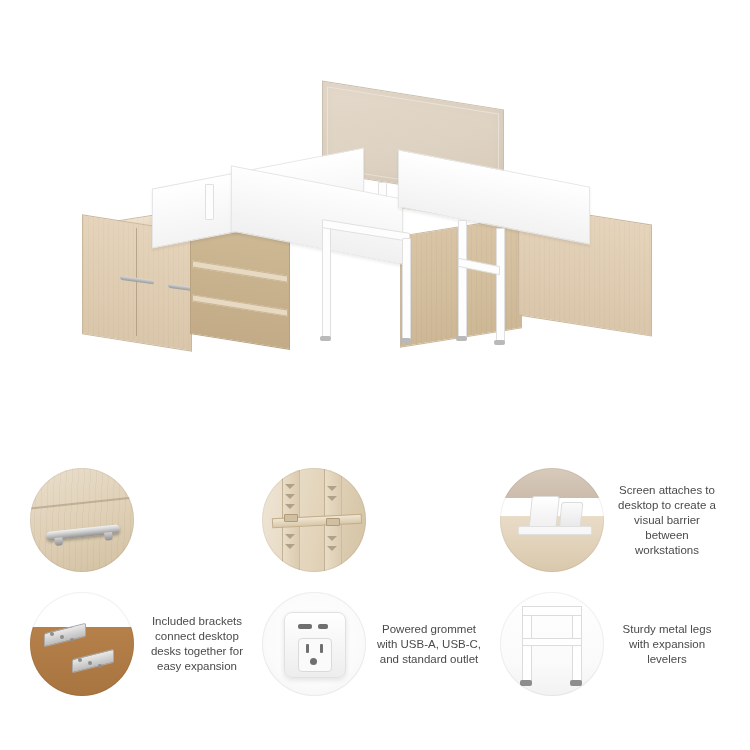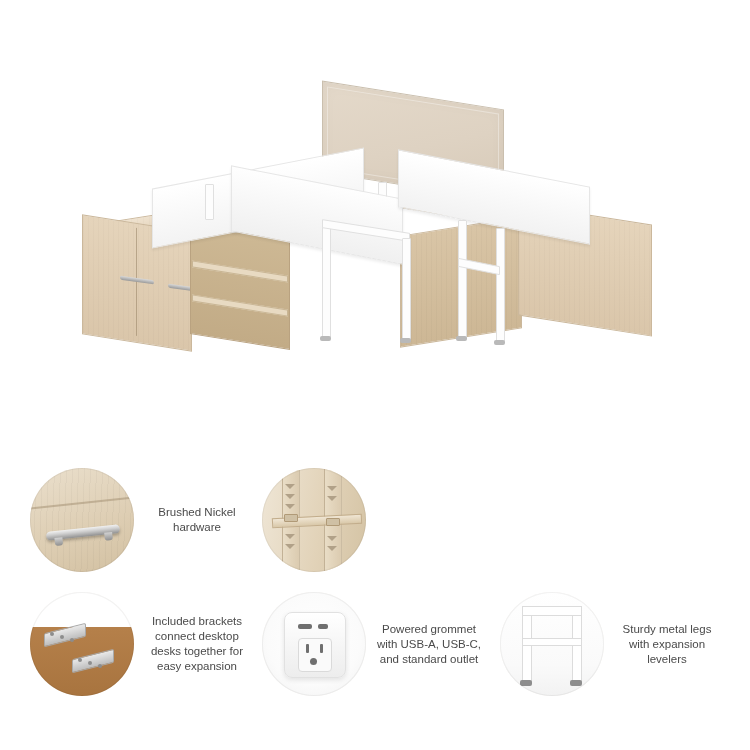--- a/index.html
+++ b/index.html
@@ -407,21 +407,20 @@
 
 <div id="features">
 
   <div class="feature f-col1 f-row1">
     <div class="f-thumb">
       <div class="t1-bg"></div>
       <div class="t1-seam"></div>
       <div class="t1-handle"></div>
       <div class="f-thumb-ring"></div>
     </div>
-    <div class="f-caption">Brushed Nickel hardware</div>
   </div>
 
   <div class="feature f-col2 f-row1">
     <div class="f-thumb">
       <div class="t2-bg"></div>
       <div class="t2-strip a"></div>
       <div class="t2-strip b"></div>
       <div class="t2-chev" style="left:23px; top:16px;"></div>
       <div class="t2-chev" style="left:23px; top:26px;"></div>
       <div class="t2-chev" style="left:23px; top:36px;"></div>
@@ -431,20 +430,31 @@
       <div class="t2-chev" style="left:65px; top:28px;"></div>
       <div class="t2-chev" style="left:65px; top:68px;"></div>
       <div class="t2-chev" style="left:65px; top:78px;"></div>
       <div class="t2-shelf"></div>
       <div class="t2-peg" style="left:22px; top:46px;"></div>
       <div class="t2-peg" style="left:64px; top:50px;"></div>
       <div class="f-thumb-ring"></div>
     </div>
   </div>
 
+  <div class="feature f-col3 f-row1">
+    <div class="f-thumb">
+      <div class="t3-bg"></div>
+      <div class="t3-felt"></div>
+      <div class="t3-bracket"></div>
+      <div class="t3-bracket2"></div>
+      <div class="t3-plate"></div>
+      <div class="f-thumb-ring"></div>
+    </div>
+    <div class="f-caption">Screen attaches to desktop to create a visual barrier between workstations</div>
+  </div>
 
   <div class="feature f-col1 f-row2">
     <div class="f-thumb">
       <div class="t4-bg"></div>
       <div class="t4-plate" style="left:14px; top:36px;"></div>
       <div class="t4-hole" style="left:20px; top:40px;"></div>
       <div class="t4-hole" style="left:30px; top:43px;"></div>
       <div class="t4-hole" style="left:40px; top:46px;"></div>
       <div class="t4-plate" style="left:42px; top:62px;"></div>
       <div class="t4-hole" style="left:48px; top:66px;"></div>

